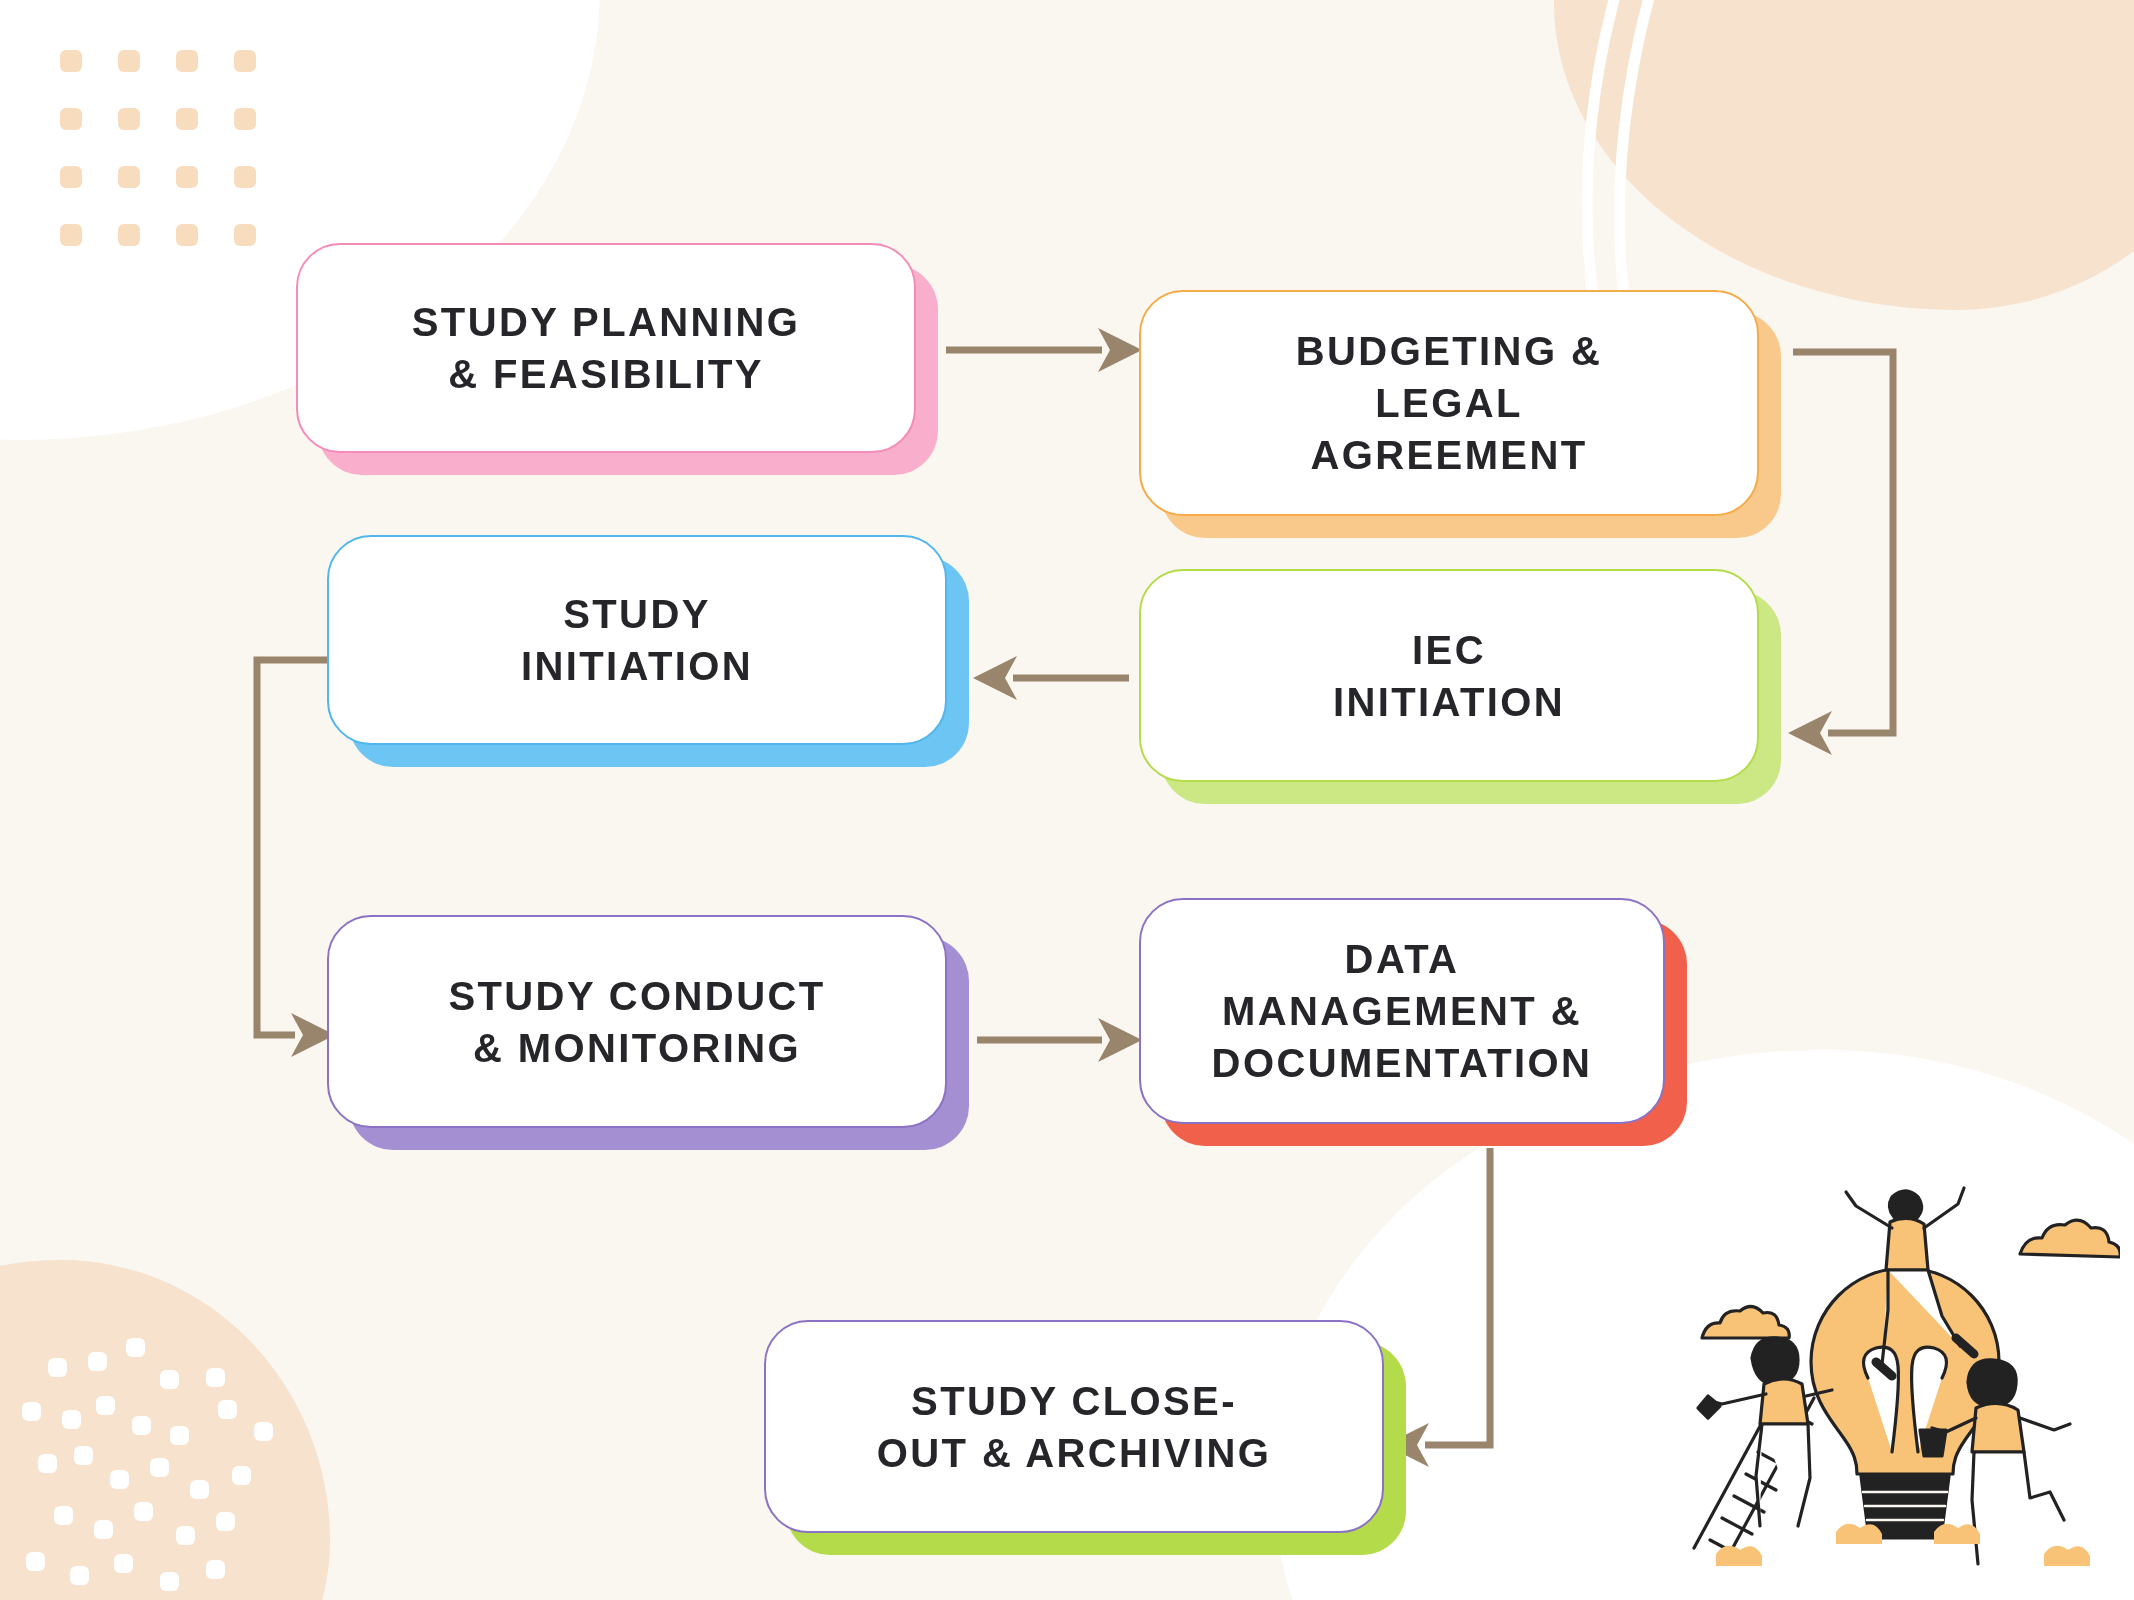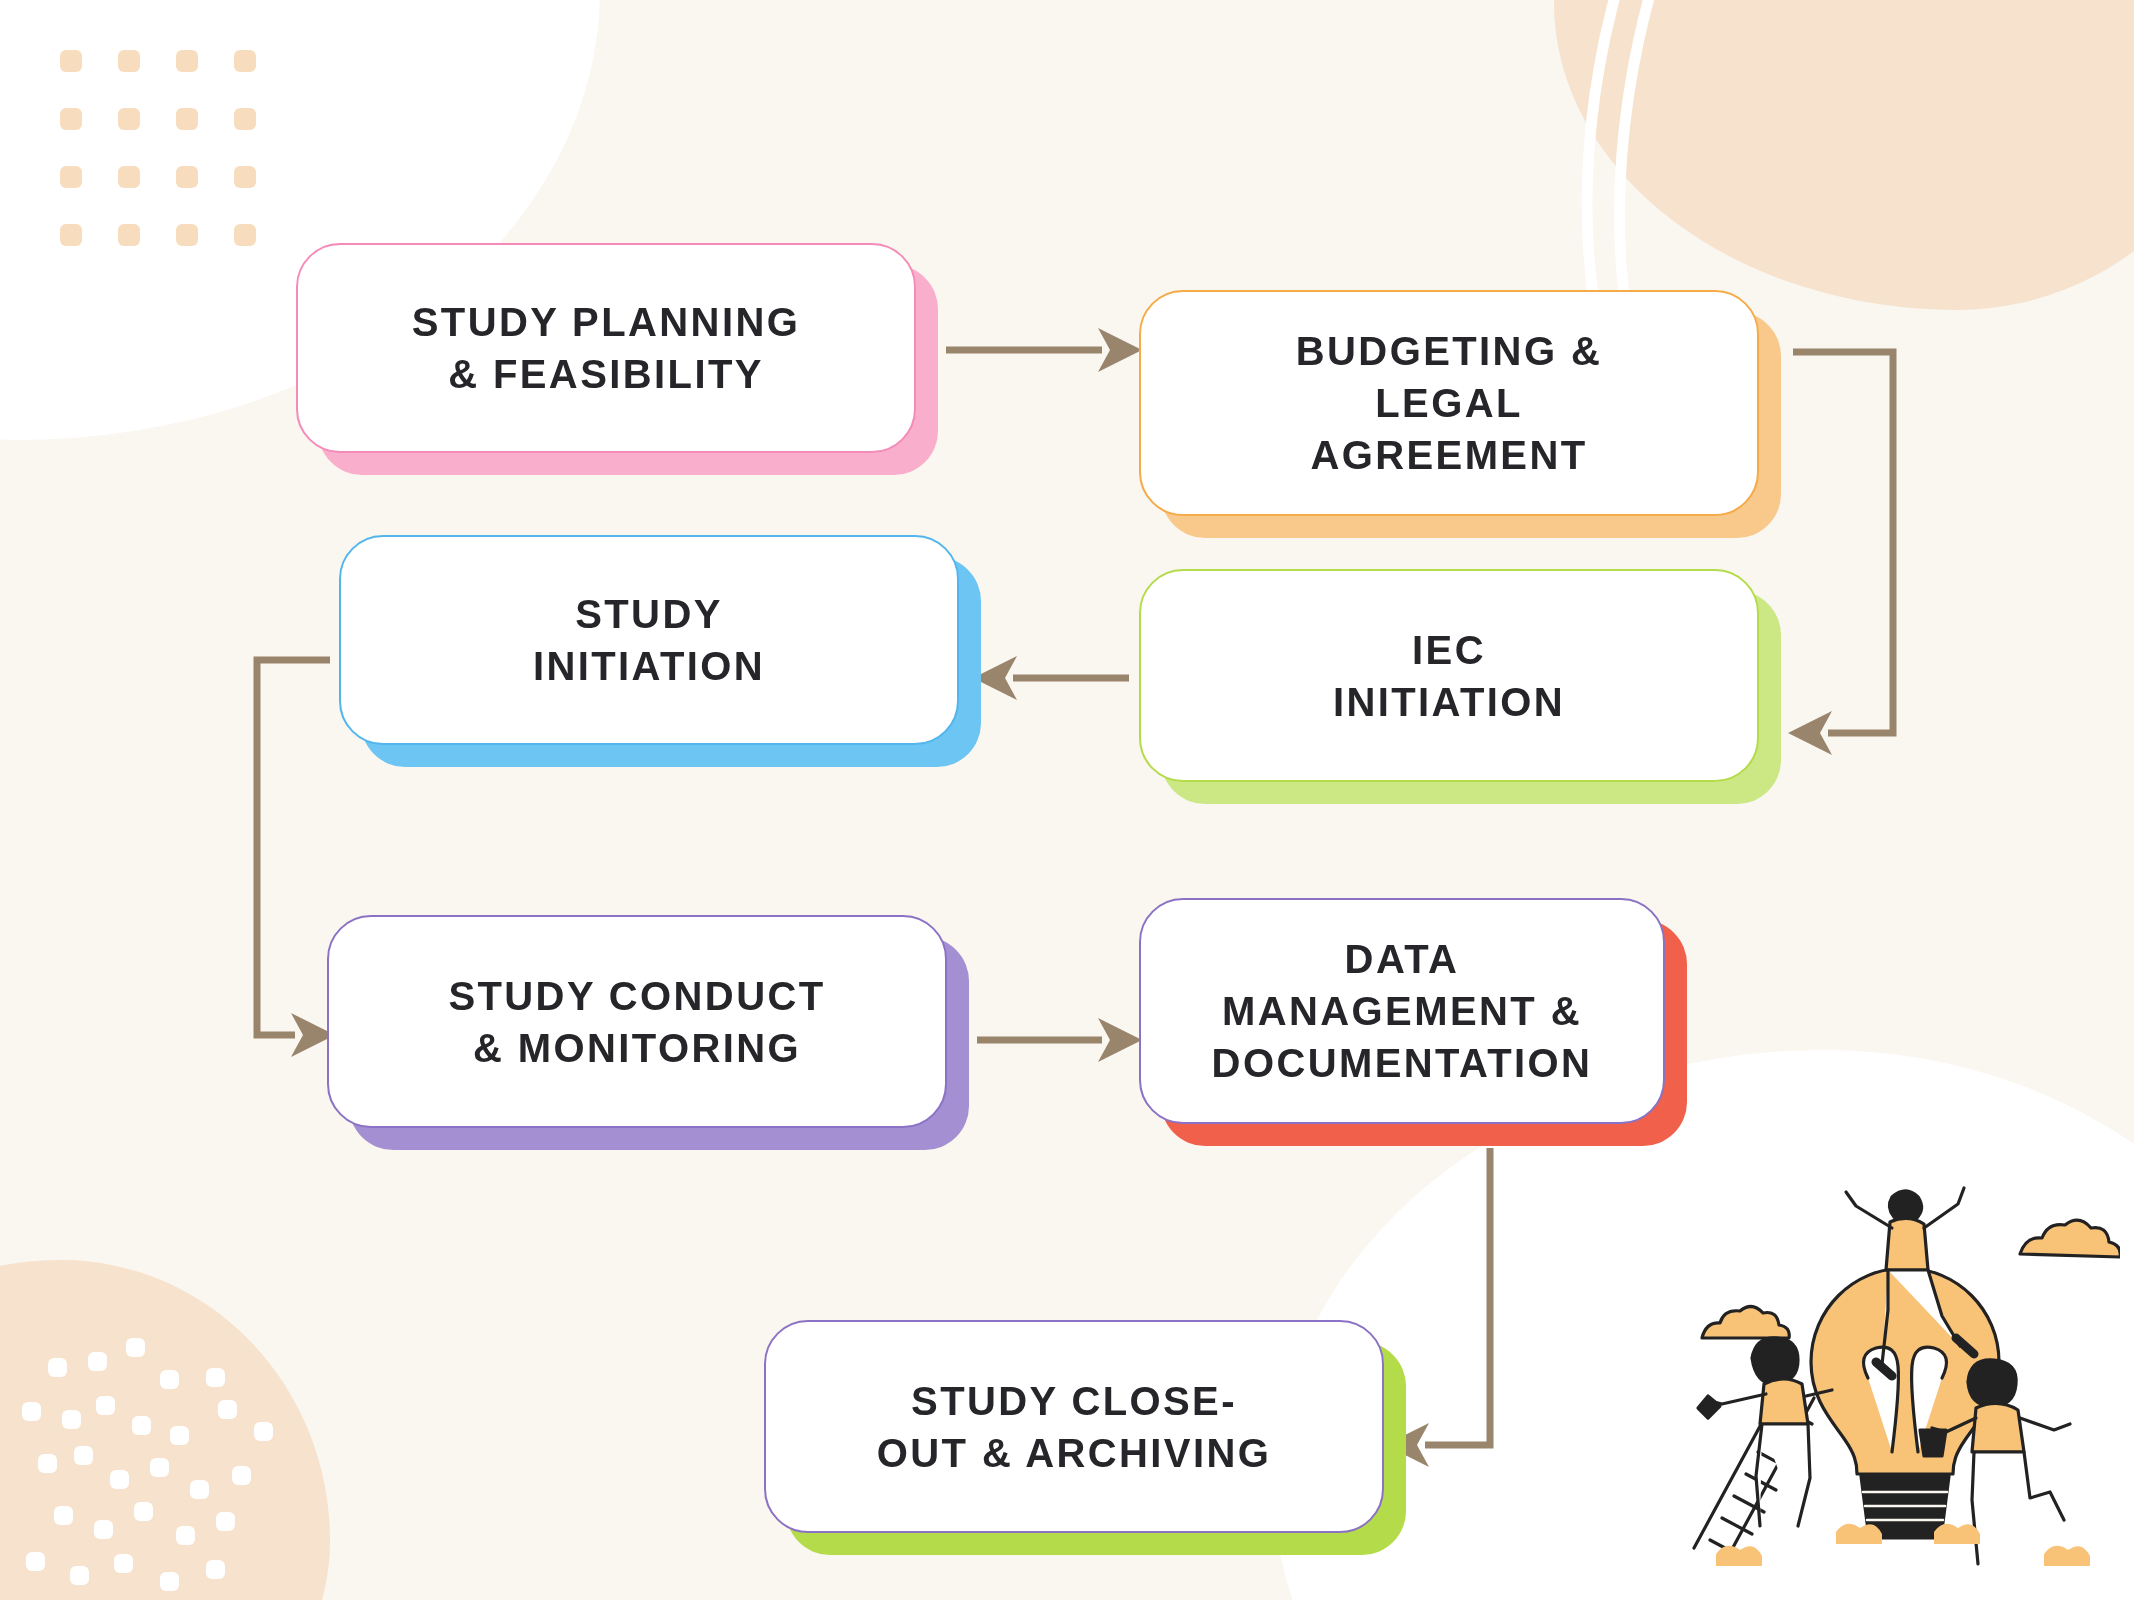--- a/index.html
+++ b/index.html
@@ -295,21 +295,21 @@
         </div>
       </div>
       <div class="node" style="left: 1139px; top: 254px; width: 620px; height: 226px; margin-top: 36px;">
         <div class="shadow" style="background: rgb(248, 201, 138);"></div>
         <div class="card" style="border-color: rgb(245, 171, 72);">
           <div class="label">BUDGETING &amp;
 LEGAL
 AGREEMENT</div>
         </div>
       </div>
-      <div class="node" style="left: 327px; top: 535px; width: 620px; height: 210px; margin-left: 12px;">
+      <div class="node" style="left: 327px; top: 535px; width: 620px; height: 210px;">
         <div class="shadow" style="background: rgb(108, 197, 242);"></div>
         <div class="card" style="border-color: rgb(82, 182, 236);">
           <div class="label">STUDY
 INITIATION</div>
         </div>
       </div>
       <div class="node" style="left: 1139px; top: 569px; width: 620px; height: 213px;">
         <div class="shadow" style="background: rgb(203, 232, 132);"></div>
         <div class="card" style="border-color: rgb(180, 219, 74);">
           <div class="label">IEC

